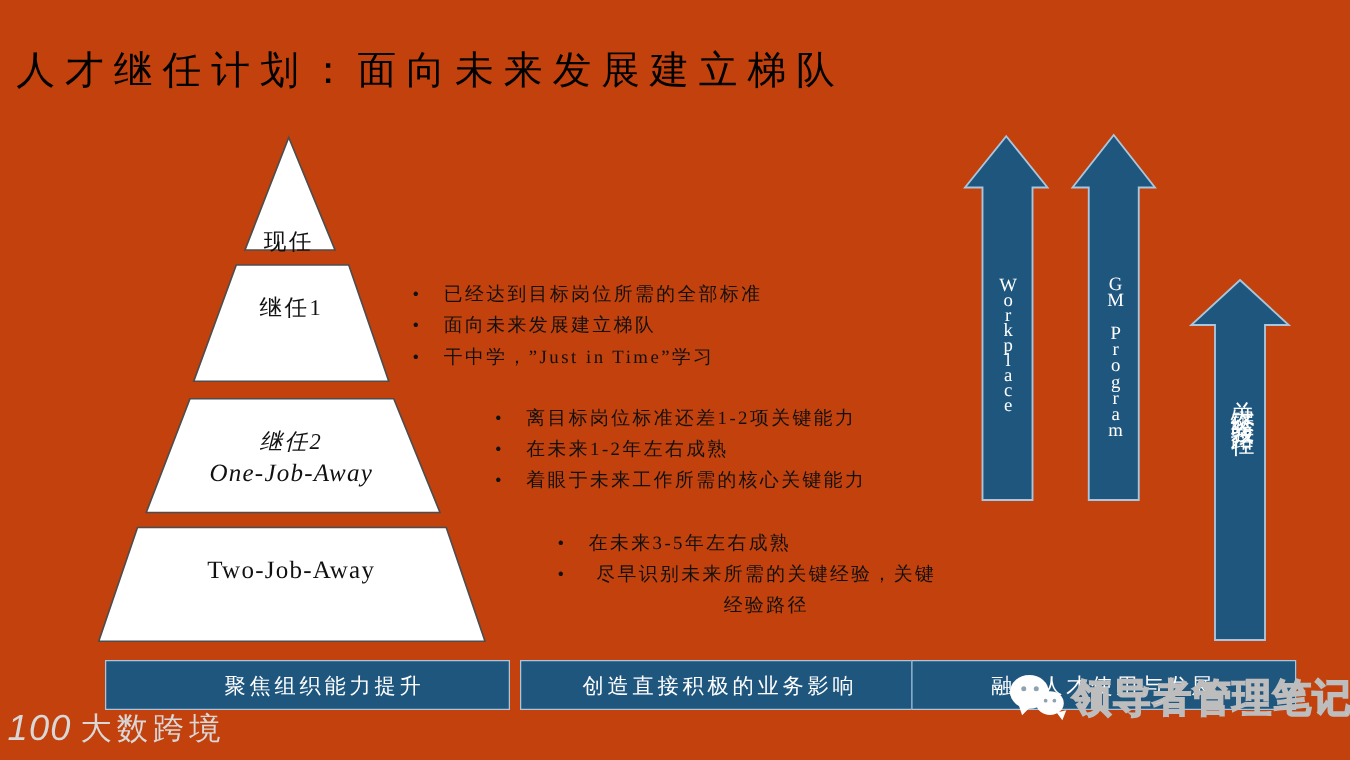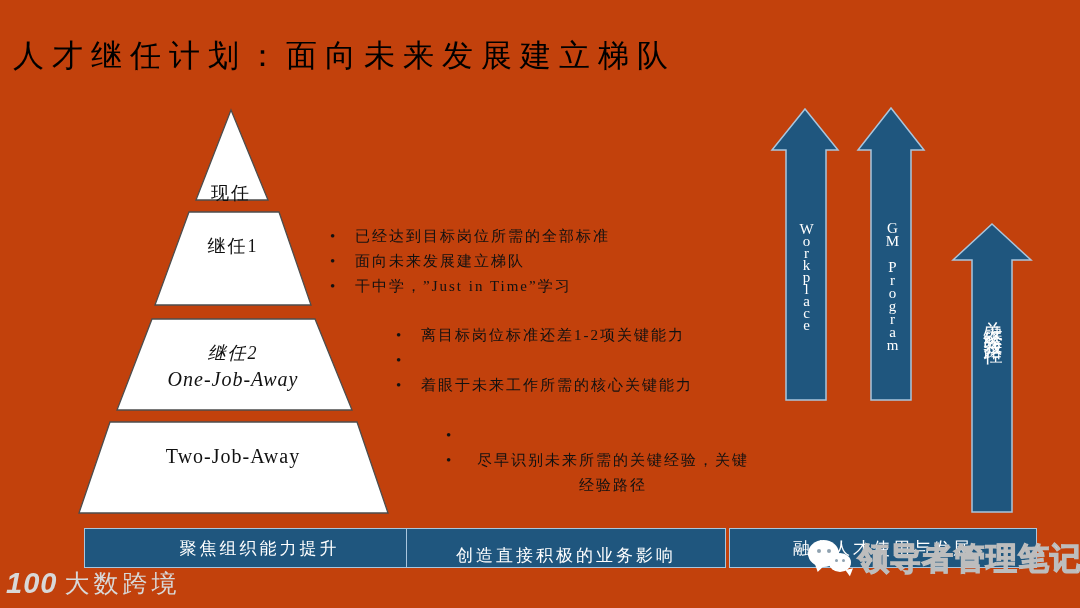--- a/index.html
+++ b/index.html
@@ -38,21 +38,21 @@
     position:absolute;top:528px;height:40px;background:var(--accent-blue);
     border:1px solid var(--arrow-outline);
     display:flex;align-items:center;justify-content:center;
   }
   .bar-text{color:#fff;font-size:17px;letter-spacing:3px;white-space:nowrap;}
   .wm-left{
     position:absolute;left:6px;top:568px;display:flex;align-items:center;gap:7px;
     font-family:"Liberation Sans",sans-serif;z-index:5;
   }
   .wm-left .logo{
-    font-size:29px;font-weight:bold;font-style:italic;color:var(--watermark-gray);
+    font-size:29px;font-weight:normal;font-style:italic;color:var(--watermark-gray);
     letter-spacing:1px;line-height:30px;
   }
   .wm-left .wm-text{
     font-size:25px;font-weight:normal;color:var(--watermark-gray);letter-spacing:4px;line-height:30px;
   }
   .wm-right{
     position:absolute;left:808px;top:536px;display:flex;align-items:center;z-index:5;
     font-family:"Liberation Sans",sans-serif;
   }
   .wechat{position:relative;width:50px;height:46px;flex:0 0 50px;}
@@ -118,45 +118,47 @@
     </div>
   </div>
 
   <div class="bullets g2" style="left:396px;top:323px;">
     <div class="brow">
       <span class="dot">•</span>
       <span class="btxt">离目标岗位标准还差1-2项关键能力</span>
     </div>
     <div class="brow">
       <span class="dot">•</span>
+      <span class="btxt">在未来1-2年左右成熟</span>
     </div>
     <div class="brow">
       <span class="dot">•</span>
       <span class="btxt">着眼于未来工作所需的核心关键能力</span>
     </div>
   </div>
 
   <div class="bullets g3" style="left:446px;top:423px;">
     <div class="brow">
       <span class="dot">•</span>
+      <span class="btxt">在未来3-5年左右成熟</span>
     </div>
     <div class="brow">
       <span class="dot">•</span>
       <span class="btxt">尽早识别未来所需的关键经验，关键经验路径</span>
     </div>
   </div>
 
   <div class="vlabel en" style="left:806px;top:221px;">Workplace</div>
   <div class="vlabel en2" style="left:892px;top:220px;">GM Program</div>
   <div class="vlabel cn" style="left:993px;top:306px;">关键经验路径</div>
 
   <div class="bar" style="left:84px;width:324px;padding-left:27px;">
     <span class="bar-text">聚焦组织能力提升</span>
   </div>
-  <div class="bar" style="left:406px;width:320px;align-items:flex-end;">
+  <div class="bar" style="left:416px;width:320px;">
     <span class="bar-text">创造直接积极的业务影响</span>
   </div>
   <div class="bar" style="left:729px;width:308px;">
     <span class="bar-text">融合人才使用与发展</span>
   </div>
 
   <div class="wm-left">
     <span class="logo">100</span>
     <span class="wm-text">大数跨境</span>
   </div>

